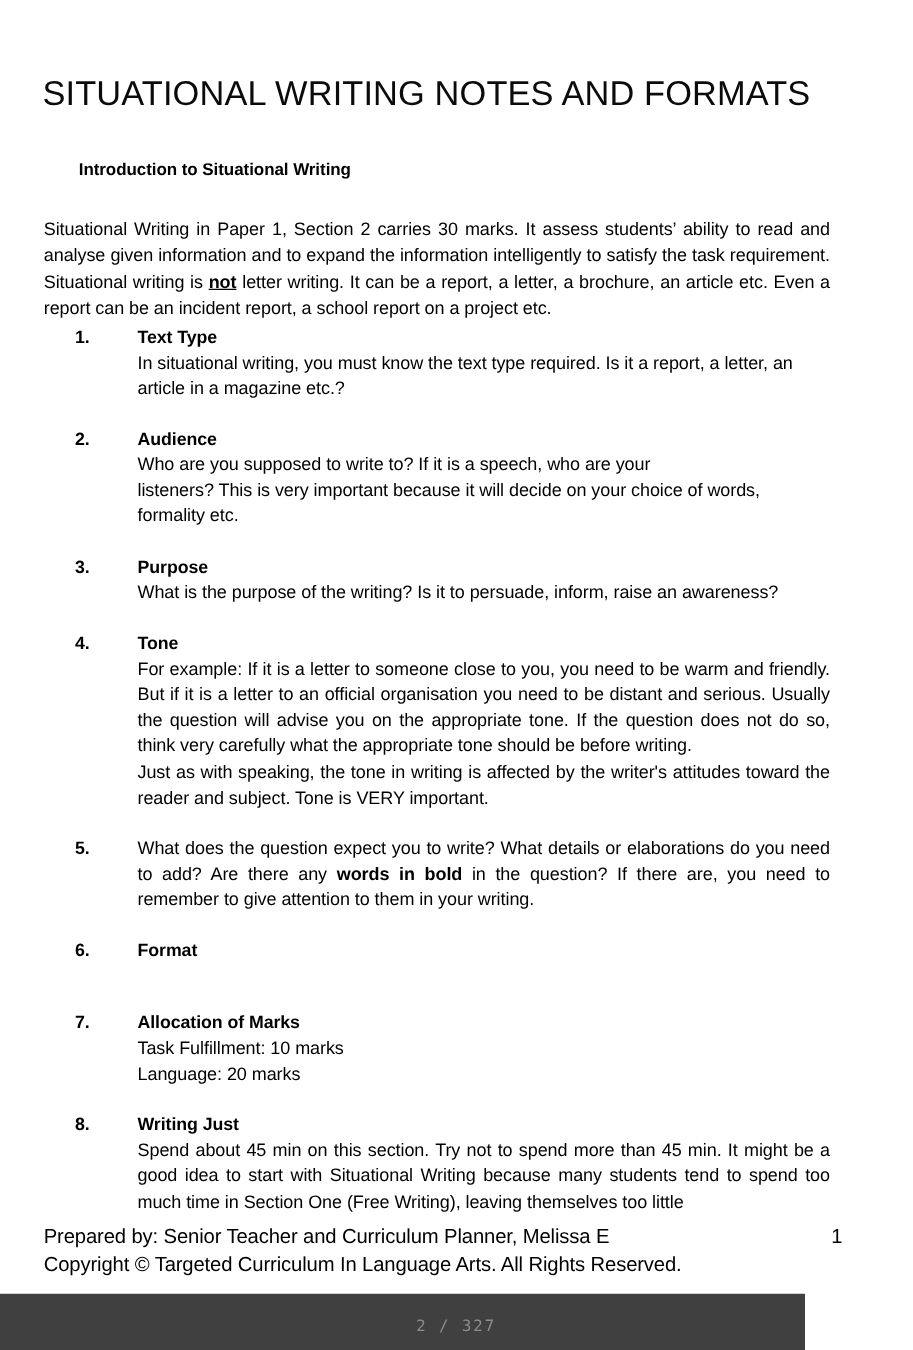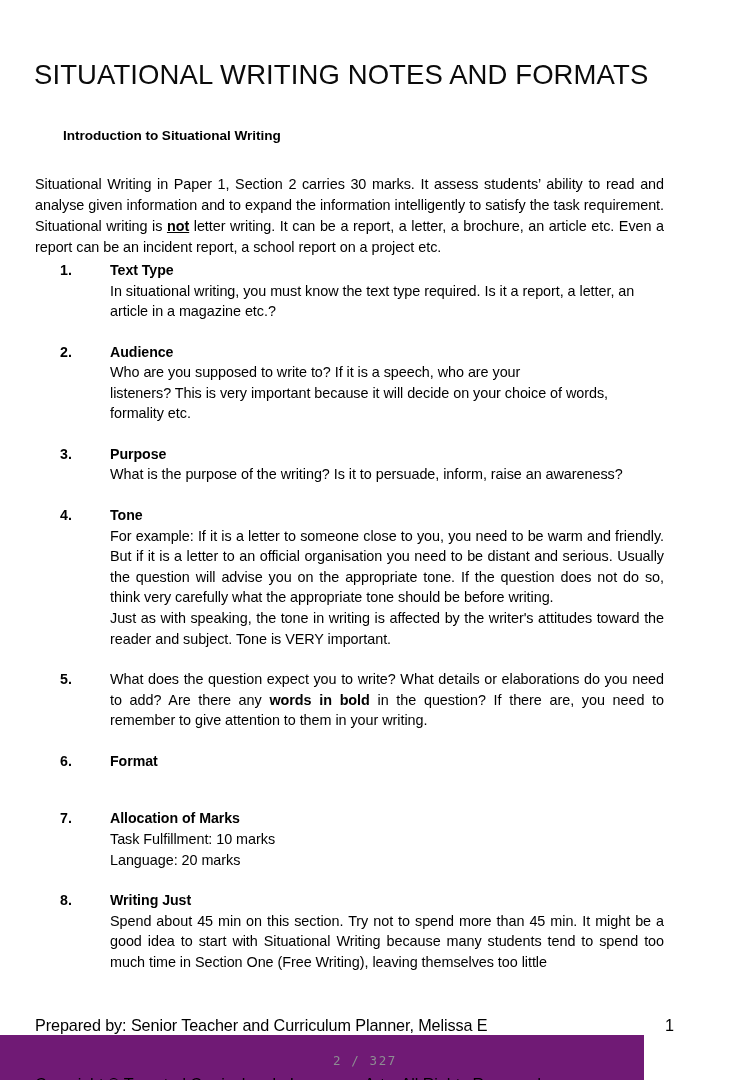--- a/index.html
+++ b/index.html
@@ -14,21 +14,21 @@
     overflow: hidden;
     font-family: "Liberation Sans", sans-serif;
     color: #000000;
     -webkit-font-smoothing: antialiased;
   }
 
   #page {
     position: relative;
     width: 644px;
     height: 1080px;
-    background: #701a75;
+    background: #404040;
     box-sizing: border-box;
   }
 
   
   .sheet {
     position: absolute;
     left: 0;
     top: 0;
     width: 730px;
     height: 1035px;
@@ -117,21 +117,21 @@
   
   .footer {
     position: absolute;
     left: 35px;
     top: 978px;
     width: 660px;
     font-size: 16.2px;
     line-height: 23px;
     letter-spacing: -0.1px;
   }
-  .footer .f-line { position: relative; margin-top: 36px; }
+  .footer .f-line { position: relative; }
   .footer .pagenum {
     position: absolute;
     right: 21px;
     top: 0;
     font-size: 16.2px;
   }
 
   
   .viewer-indicator {
     position: absolute;

